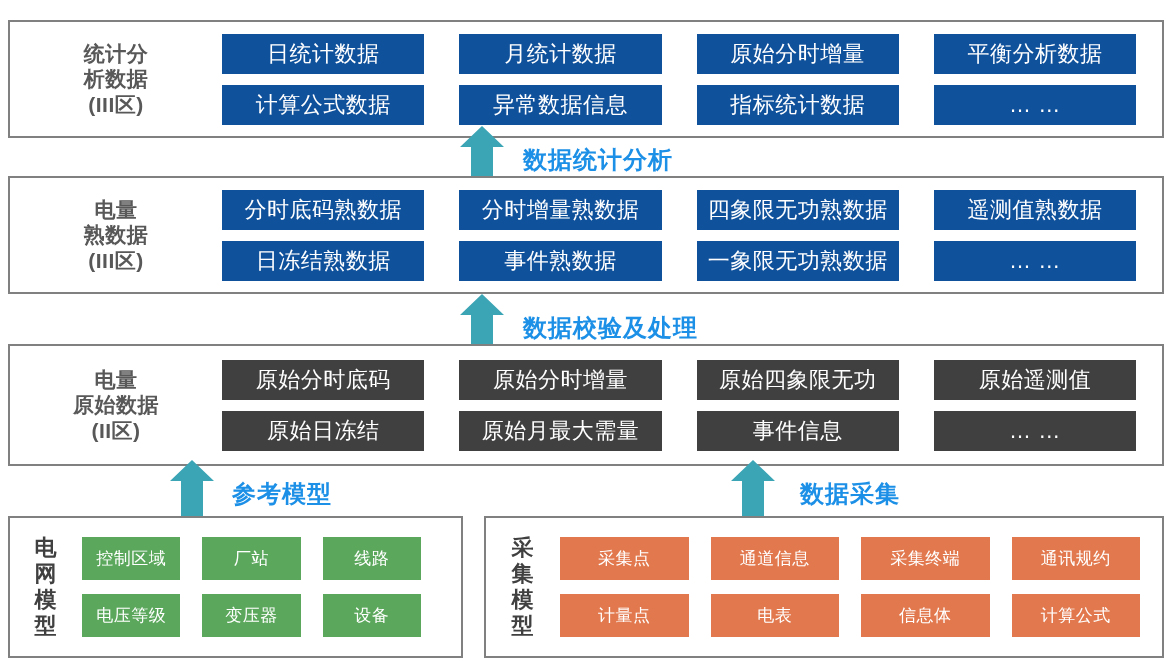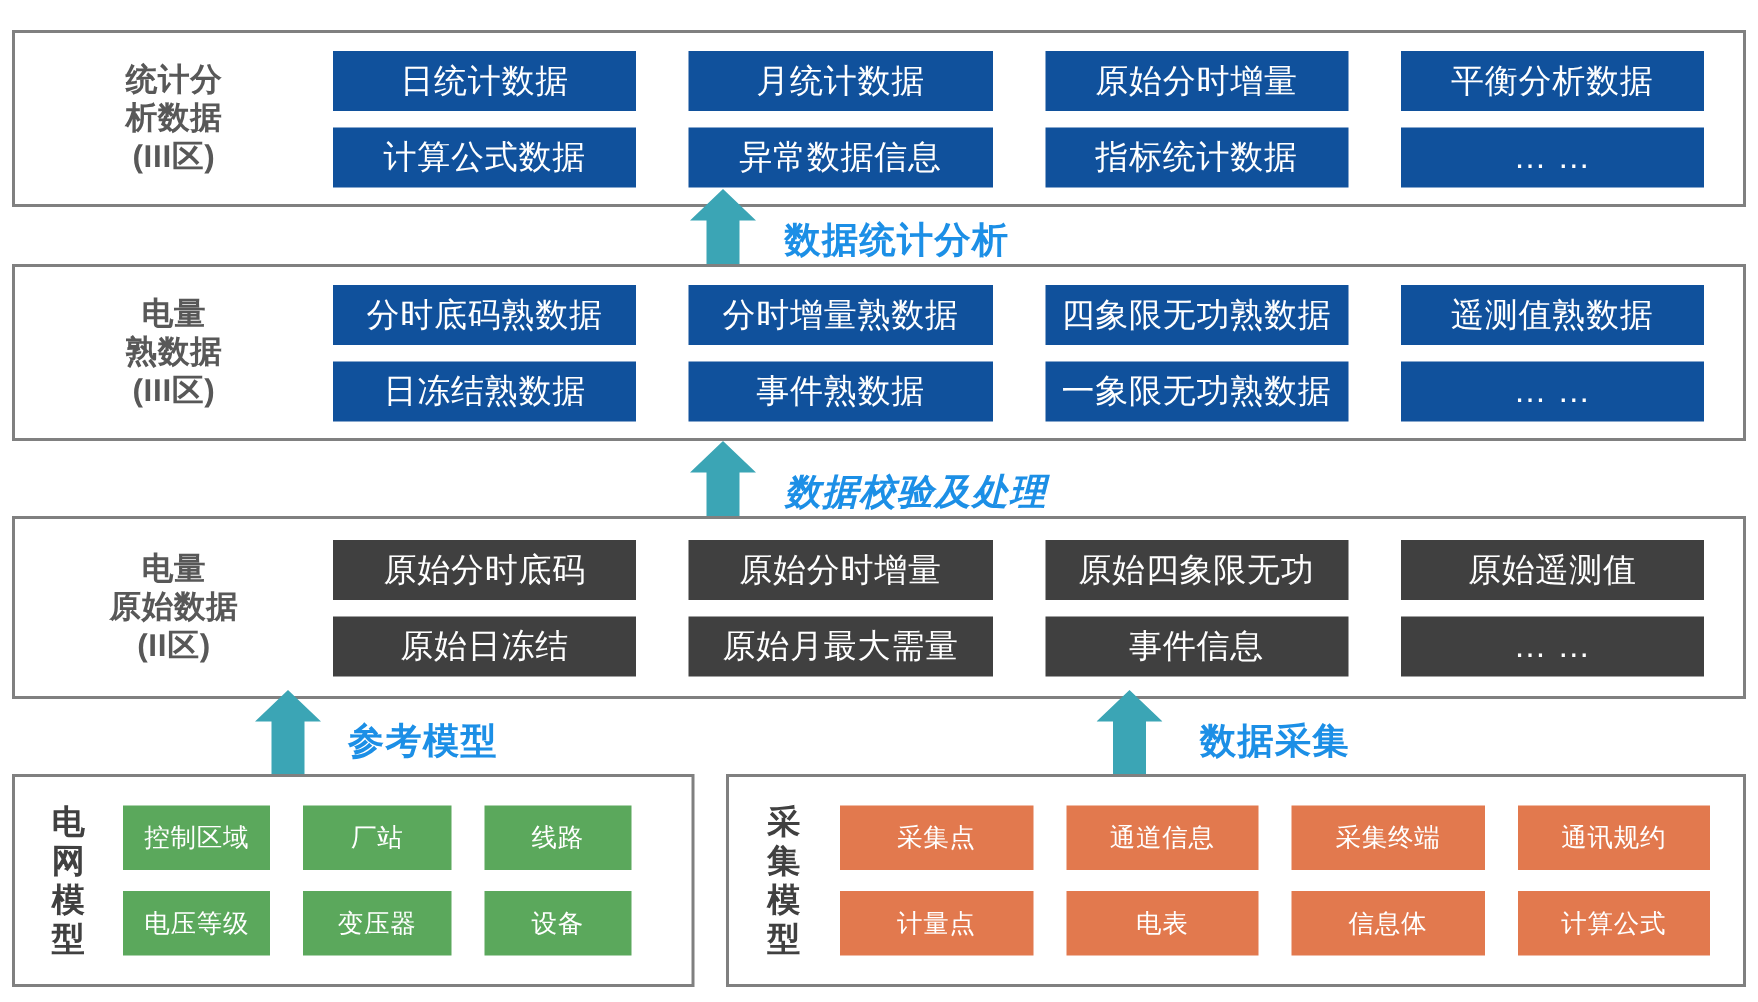--- a/index.html
+++ b/index.html
@@ -164,21 +164,21 @@
       <div class="cell blue">分时增量熟数据</div>
       <div class="cell blue">四象限无功熟数据</div>
       <div class="cell blue">遥测值熟数据</div>
       <div class="cell blue">日冻结熟数据</div>
       <div class="cell blue">事件熟数据</div>
       <div class="cell blue">一象限无功熟数据</div>
       <div class="cell blue">… …</div>
     </div>
   </div>
 
-  <div class="connector" style="left:0; top:294px; width:1172px;font-style:italic;">
+  <div class="connector" style="left:0; top:294px; width:1172px;">
     <div class="arrow-up" style="left:460px;">
       <svg width="44" height="56" viewBox="0 0 44 56" xmlns="http://www.w3.org/2000/svg">
         <polygon points="22,0 44,21 33,21 33,56 11,56 11,21 0,21" fill="#3BA5B5"></polygon>
       </svg>
     </div>
     <div class="connector-label" style="left:523px;">数据校验及处理</div>
   </div>
 
   <div class="band" id="band-2" style="top:344px; height:122px;">
     <div class="band-label">

